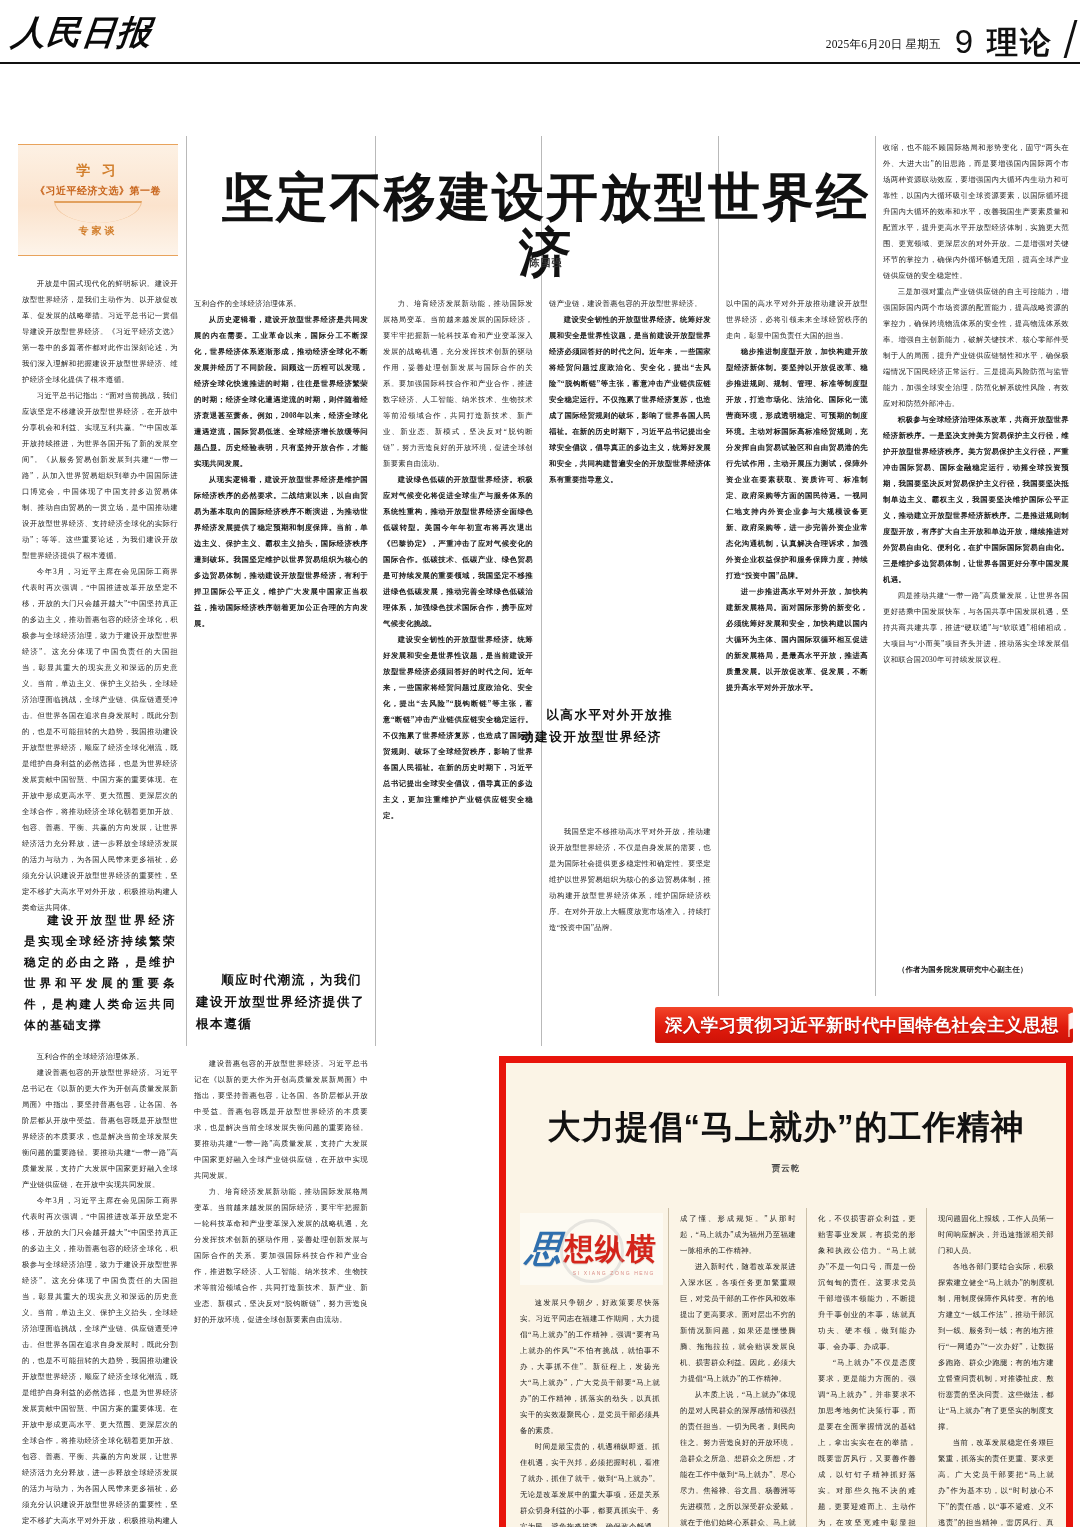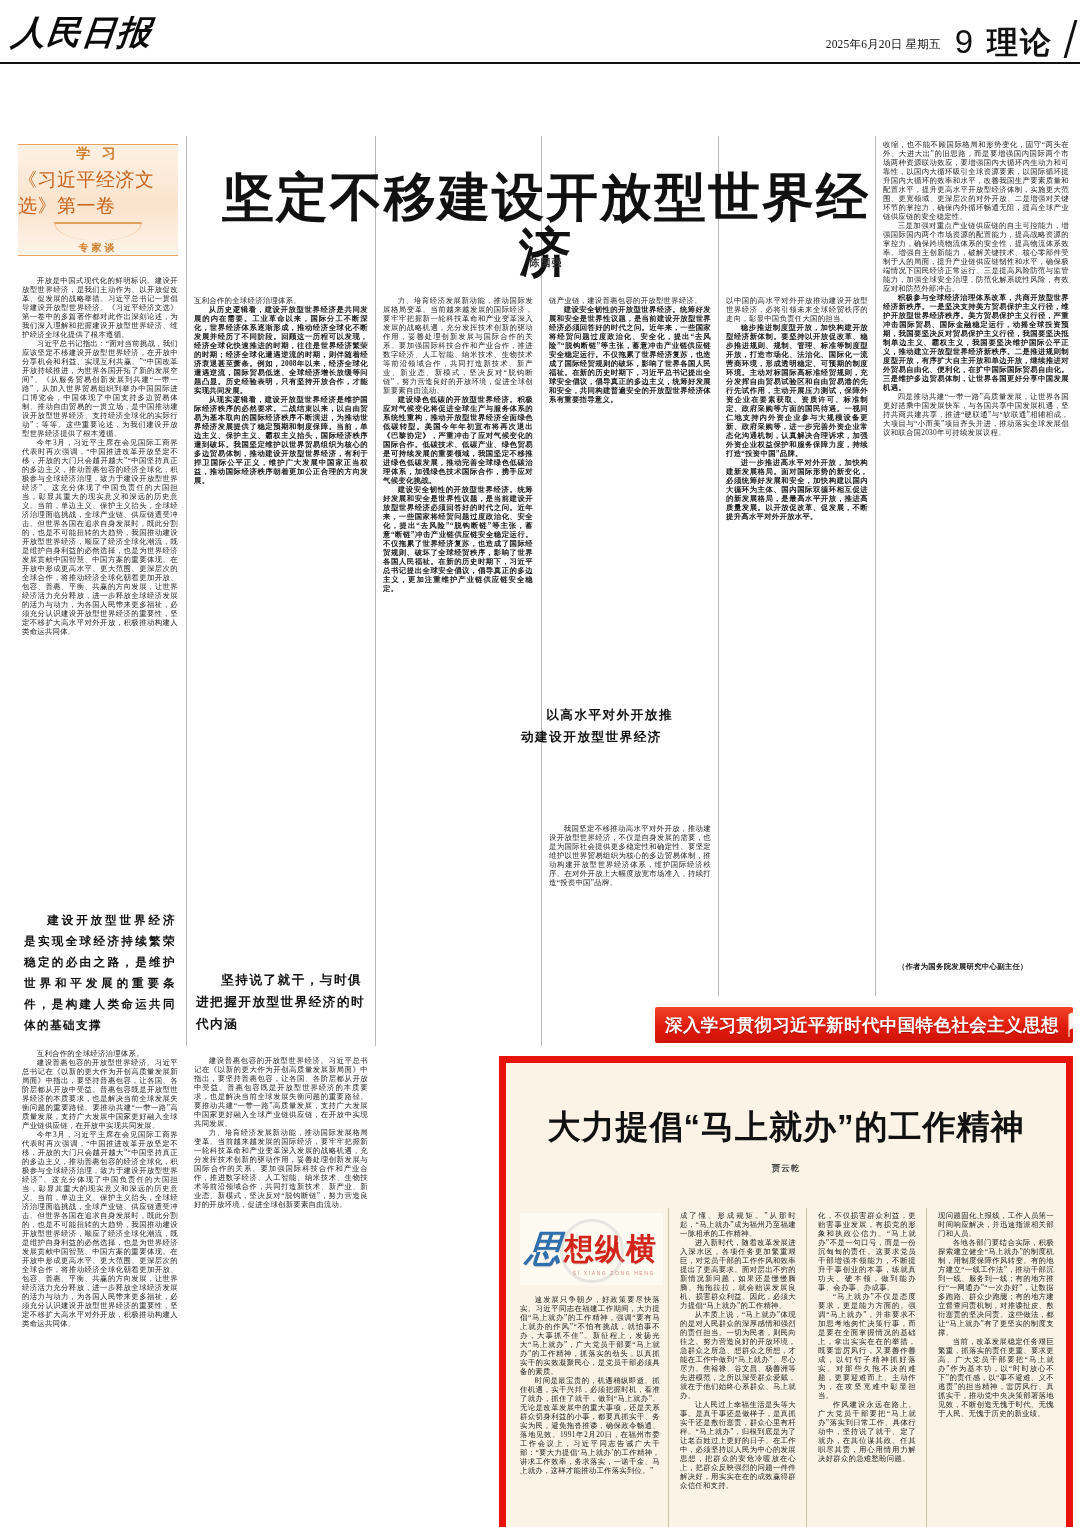--- a/index.html
+++ b/index.html
@@ -38,41 +38,41 @@
     transform:skewX(-16deg);margin-left:2px;
   }
 
   
   .page{position:relative;width:1080px;height:1465px;}
 
   .colrule{position:absolute;width:1px;background:#b9b9b9;}
 
   
   .txt{
-    font-size:7.4px;line-height:9px;
+    font-size:7.4px;line-height:16px;
     text-align:justify;
     color:#1a1a1a;
     letter-spacing:0.25px;
     font-family:"Liberation Serif","DejaVu Serif",serif;
   }
   .txt p{margin:0;text-indent:2em;}
   .txt p.sub{font-weight:bold;}
   .txt p.noind{text-indent:0;}
   .byline-note{font-weight:bold;text-indent:2em;}
 
   
   .study-badge{
     position:absolute;left:18px;top:80px;width:160px;height:110px;
     background:linear-gradient(180deg,#fdf1e4 0%,#fbe3cd 55%,#fdf4ea 100%);
     border-top:1.5px solid #e8a35c;border-bottom:1.5px solid #e8a35c;
     display:flex;flex-direction:column;align-items:center;justify-content:center;
     overflow:hidden;
   }
   .sb-l1{font-size:14px;color:#d2802f;letter-spacing:4px;font-weight:bold;}
-  .sb-l2{font-size:19px;color:#c8651c;font-weight:normal;margin-top:4px;letter-spacing:0.5px;}
+  .sb-l2{font-size:10px;color:#c8651c;font-weight:bold;margin-top:4px;letter-spacing:0.5px;}
   .sb-book{
     width:86px;height:20px;margin-top:3px;
     border-top:2.5px solid #e09a52;
     border-radius:0 0 44px 44px/0 0 22px 22px;
     border-left:1.5px solid #eebb8b;border-right:1.5px solid #eebb8b;
     opacity:.9;
   }
   .sb-l3{font-size:10px;color:#d2802f;letter-spacing:3px;font-weight:bold;margin-top:1px;}
 
   
@@ -217,21 +217,21 @@
     <p>互利合作的全球经济治理体系。</p>
     <p>建设普惠包容的开放型世界经济。习近平总书记在《以新的更大作为开创高质量发展新局面》中指出，要坚持普惠包容，让各国、各阶层都从开放中受益。普惠包容既是开放型世界经济的本质要求，也是解决当前全球发展失衡问题的重要路径。要推动共建“一带一路”高质量发展，支持广大发展中国家更好融入全球产业链供应链，在开放中实现共同发展。</p>
     <p>今年3月，习近平主席在会见国际工商界代表时再次强调，“中国推进改革开放坚定不移，开放的大门只会越开越大”“中国坚持真正的多边主义，推动普惠包容的经济全球化，积极参与全球经济治理，致力于建设开放型世界经济”。这充分体现了中国负责任的大国担当，彰显其重大的现实意义和深远的历史意义。当前，单边主义、保护主义抬头，全球经济治理面临挑战，全球产业链、供应链遭受冲击。但世界各国在追求自身发展时，既此分割的，也是不可能扭转的大趋势，我国推动建设开放型世界经济，顺应了经济全球化潮流，既是维护自身利益的必然选择，也是为世界经济发展贡献中国智慧、中国方案的重要体现。在开放中形成更高水平、更大范围、更深层次的全球合作，将推动经济全球化朝着更加开放、包容、普惠、平衡、共赢的方向发展，让世界经济活力充分释放，进一步释放全球经济发展的活力与动力，为各国人民带来更多福祉，必须充分认识建设开放型世界经济的重要性，坚定不移扩大高水平对外开放，积极推动构建人类命运共同体。</p>
   </div>
 
   <div class="txt" style="position:absolute;left:194px;top:232px;width:174px;height:640px;overflow:hidden;">
     <p class="noind">互利合作的全球经济治理体系。</p>
     <p class="sub">从历史逻辑看，建设开放型世界经济是共同发展的内在需要。工业革命以来，国际分工不断深化，世界经济体系逐渐形成，推动经济全球化不断发展并经历了不同阶段。回顾这一历程可以发现，经济全球化快速推进的时期，往往是世界经济繁荣的时期；经济全球化遭遇逆流的时期，则伴随着经济衰退甚至萧条。例如，2008年以来，经济全球化遭遇逆流，国际贸易低迷、全球经济增长放缓等问题凸显。历史经验表明，只有坚持开放合作，才能实现共同发展。</p>
     <p class="sub">从现实逻辑看，建设开放型世界经济是维护国际经济秩序的必然要求。二战结束以来，以自由贸易为基本取向的国际经济秩序不断演进，为推动世界经济发展提供了稳定预期和制度保障。当前，单边主义、保护主义、霸权主义抬头，国际经济秩序遭到破坏。我国坚定维护以世界贸易组织为核心的多边贸易体制，推动建设开放型世界经济，有利于捍卫国际公平正义，维护广大发展中国家正当权益，推动国际经济秩序朝着更加公正合理的方向发展。</p>
   </div>
-  <div class="sechead" style="left:196px;top:905px;width:172px;">坚持说了就干，与时俱进把握开放型世界经济的时代内涵</div>
+  <div class="sechead" style="left:196px;top:905px;width:172px;">顺应时代潮流，为我们建设开放型世界经济提供了根本遵循</div>
   <div class="txt" style="position:absolute;left:194px;top:992px;width:174px;height:485px;overflow:hidden;">
     <p>建设普惠包容的开放型世界经济。习近平总书记在《以新的更大作为开创高质量发展新局面》中指出，要坚持普惠包容，让各国、各阶层都从开放中受益。普惠包容既是开放型世界经济的本质要求，也是解决当前全球发展失衡问题的重要路径。要推动共建“一带一路”高质量发展，支持广大发展中国家更好融入全球产业链供应链，在开放中实现共同发展。</p>
     <p>力、培育经济发展新动能，推动国际发展格局变革。当前越来越发展的国际经济，要牢牢把握新一轮科技革命和产业变革深入发展的战略机遇，充分发挥技术创新的驱动作用，妥善处理创新发展与国际合作的关系。要加强国际科技合作和产业合作，推进数字经济、人工智能、纳米技术、生物技术等前沿领域合作，共同打造新技术、新产业、新业态、新模式，坚决反对“脱钩断链”，努力营造良好的开放环境，促进全球创新要素自由流动。</p>
   </div>
 
   <div class="txt" style="position:absolute;left:383px;top:232px;width:150px;height:1245px;overflow:hidden;">
     <p>力、培育经济发展新动能，推动国际发展格局变革。当前越来越发展的国际经济，要牢牢把握新一轮科技革命和产业变革深入发展的战略机遇，充分发挥技术创新的驱动作用，妥善处理创新发展与国际合作的关系。要加强国际科技合作和产业合作，推进数字经济、人工智能、纳米技术、生物技术等前沿领域合作，共同打造新技术、新产业、新业态、新模式，坚决反对“脱钩断链”，努力营造良好的开放环境，促进全球创新要素自由流动。</p>
     <p class="sub">建设绿色低碳的开放型世界经济。积极应对气候变化将促进全球生产与服务体系的系统性重构，推动开放型世界经济全面绿色低碳转型。美国今年年初宣布将再次退出《巴黎协定》，严重冲击了应对气候变化的国际合作。低碳技术、低碳产业、绿色贸易是可持续发展的重要领域，我国坚定不移推进绿色低碳发展，推动完善全球绿色低碳治理体系，加强绿色技术国际合作，携手应对气候变化挑战。</p>
     <p class="sub">建设安全韧性的开放型世界经济。统筹好发展和安全是世界性议题，是当前建设开放型世界经济必须回答好的时代之问。近年来，一些国家将经贸问题过度政治化、安全化，提出“去风险”“脱钩断链”等主张，蓄意“断链”冲击产业链供应链安全稳定运行。不仅拖累了世界经济复苏，也造成了国际经贸规则、破坏了全球经贸秩序，影响了世界各国人民福祉。在新的历史时期下，习近平总书记提出全球安全倡议，倡导真正的多边主义，更加注重维护产业链供应链安全稳定。</p>
   </div>

